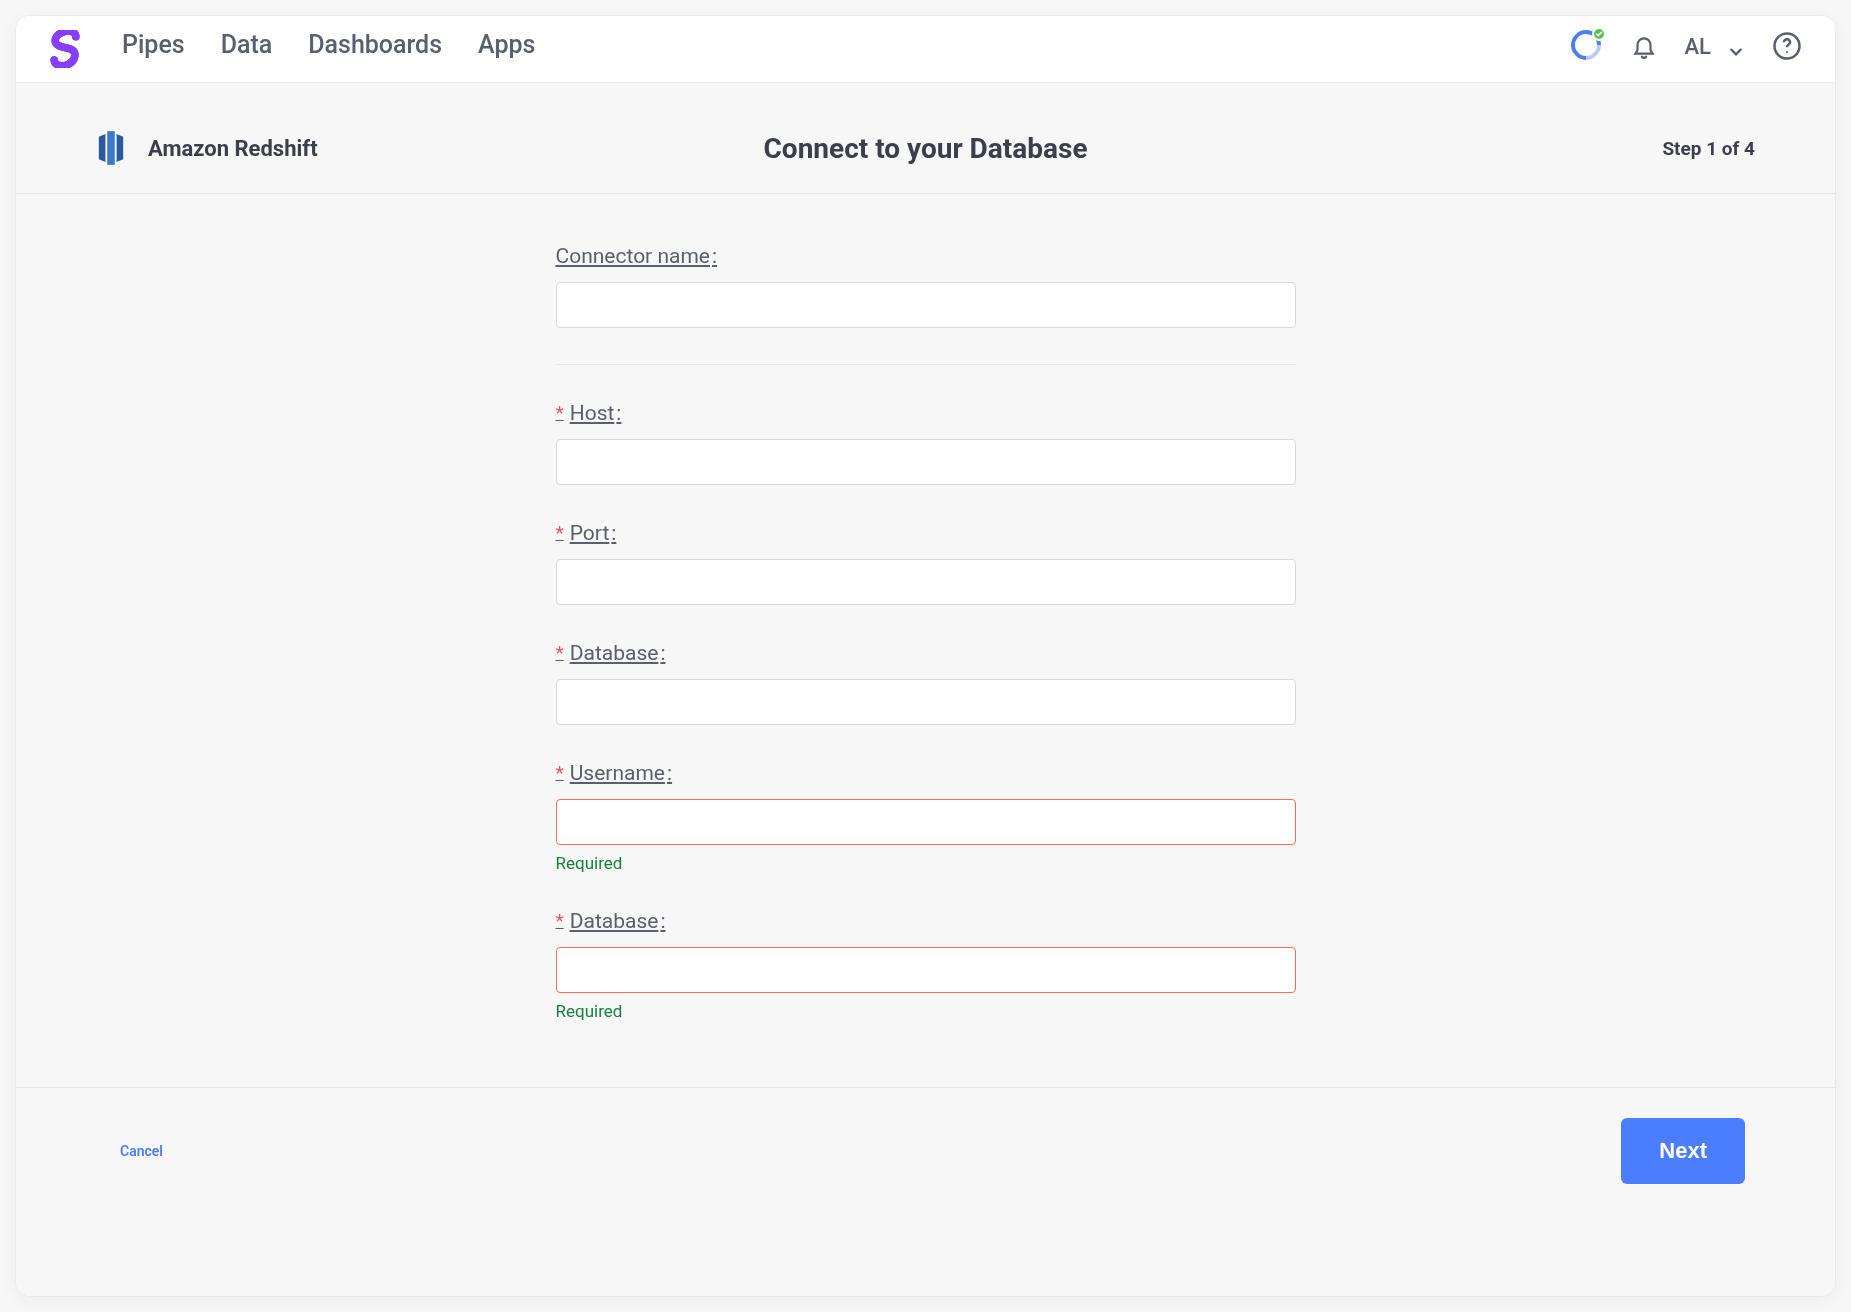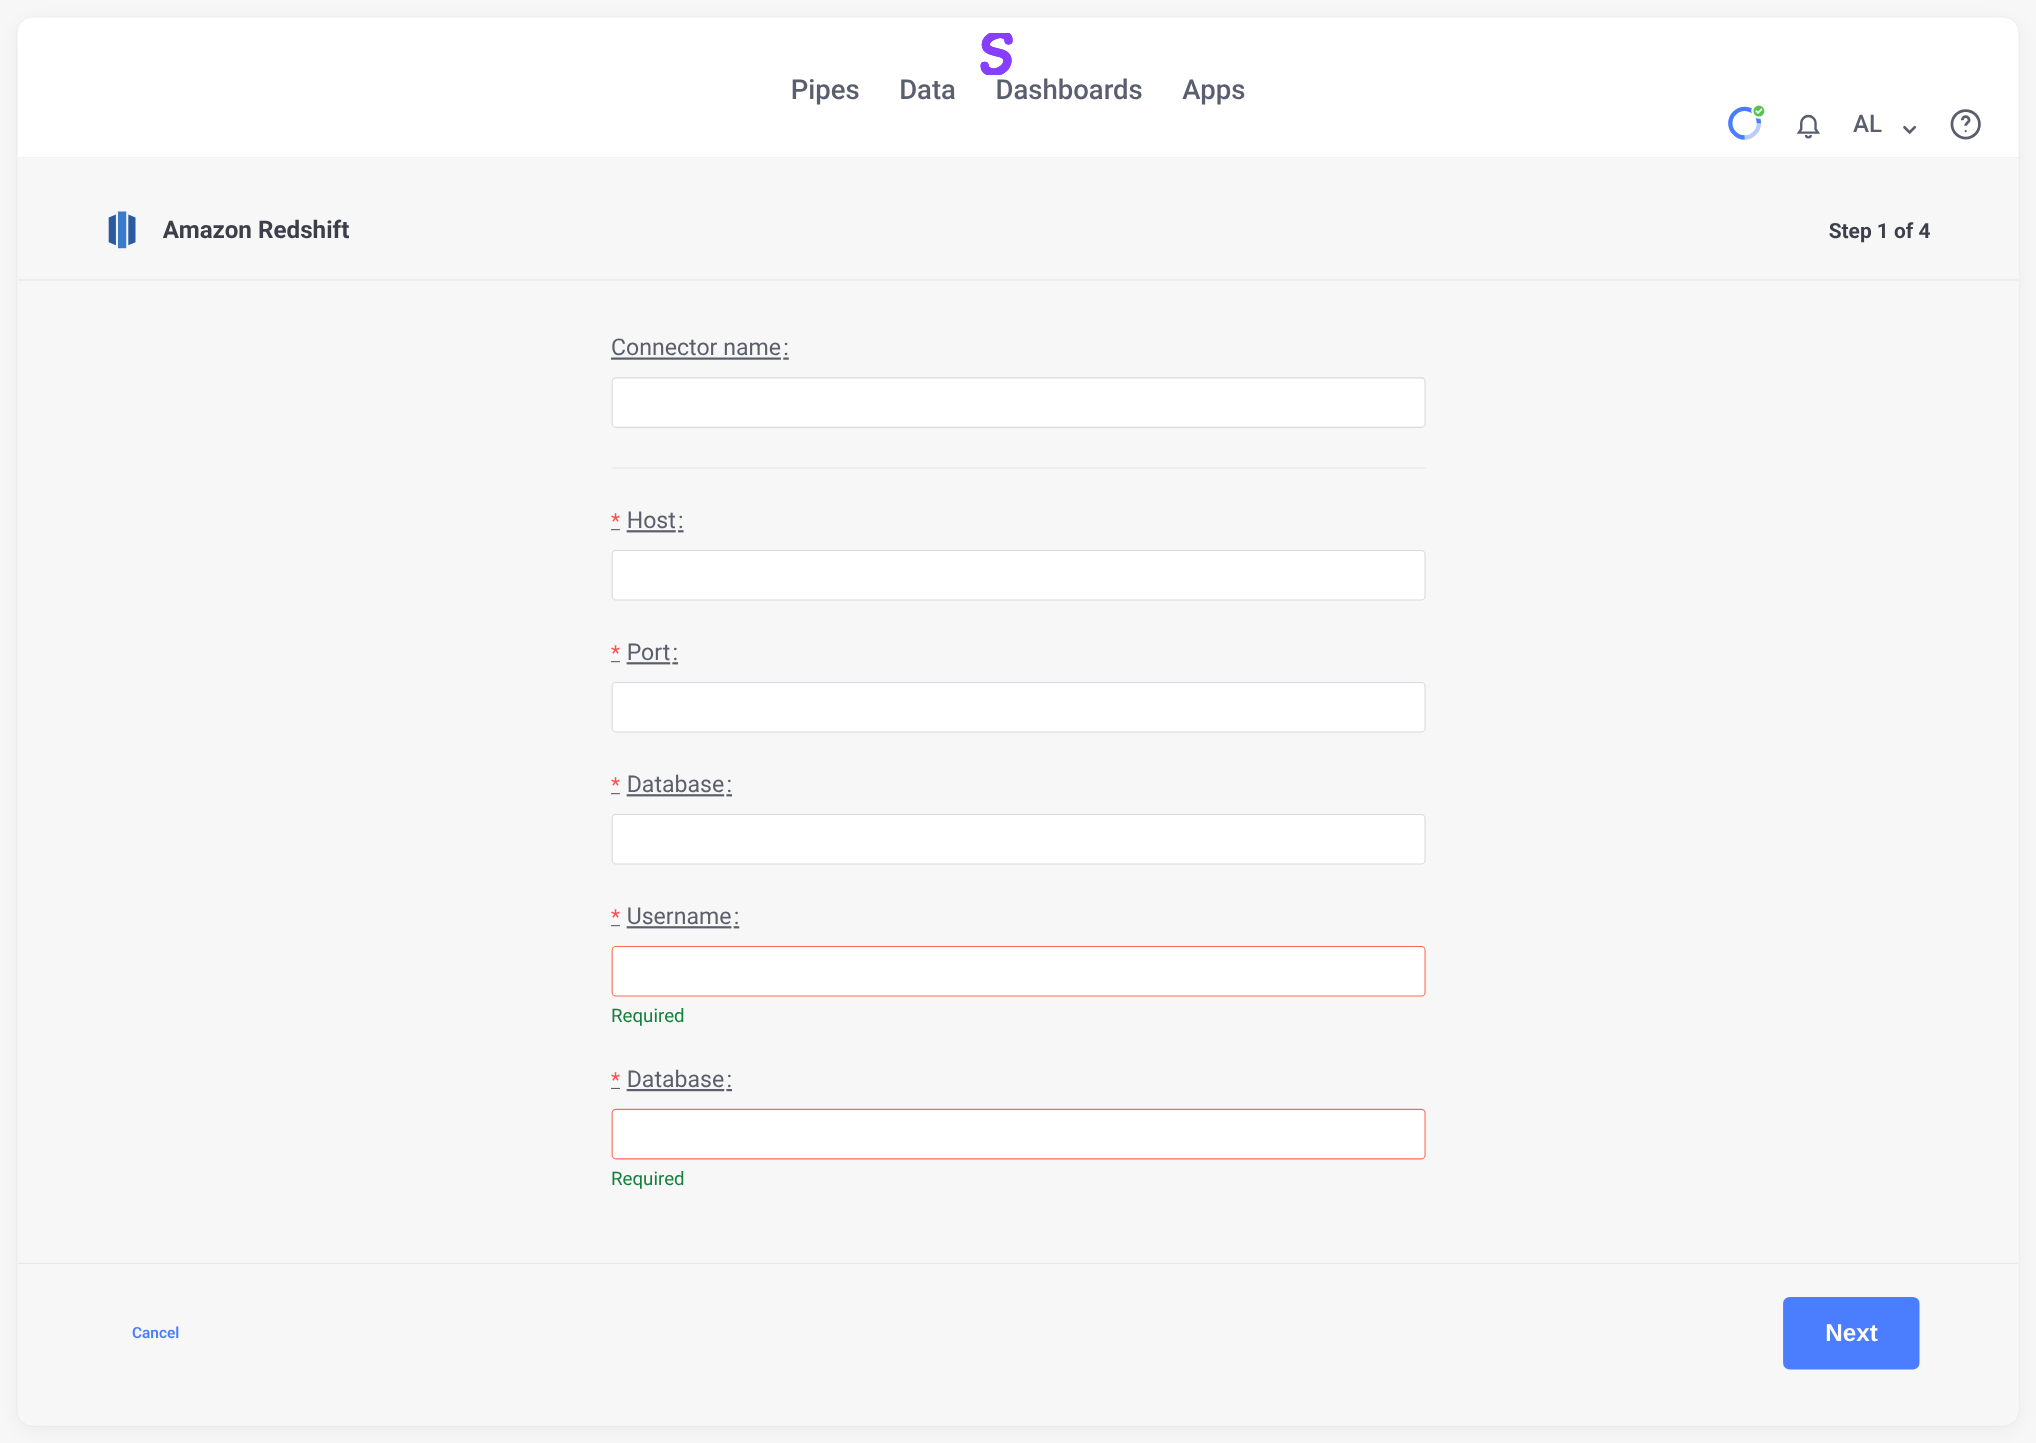--- a/index.html
+++ b/index.html
@@ -16,25 +16,24 @@
       border-radius: 14px;
       box-shadow: 0 0 0 1px rgba(0,0,0,0.03), 0 4px 20px rgba(0,0,0,0.05);
       height: 100%;
       display: flex;
       flex-direction: column;
       overflow: hidden;
     }
     
     .topnav {
       display: flex;
-      align-items: center;
+      align-items: flex-start;
       padding: 14px 32px;
       border-bottom: 1px solid #ededf0;
       background:#fff;
-      flex-direction:column;
     }
     .logo-s {
       width: 34px; height: 38px; margin-right: 40px;
       position: relative;
       display:flex;align-items:center;justify-content:center;
     }
     .logo-s svg { width: 34px; height: 38px; }
     .nav-items { display: flex; gap: 36px; }
     .nav-item { font-size: 25px; color: #5a5f6e; font-weight: 500; cursor: pointer; }
     .topnav-right { margin-left: auto; display: flex; align-items: center; gap: 28px; }
@@ -180,20 +179,21 @@
     <div class="page-head">
       <div class="head-wrap">
         <div class="redshift-icon">
           <svg viewBox="0 0 32 36">
             <path d="M3 6 L3 30 L10 33 L10 3 Z" fill="#2c5aa0"></path>
             <path d="M29 6 L29 30 L22 33 L22 3 Z" fill="#2c5aa0"></path>
             <rect x="12" y="0" width="8" height="36" fill="#3b79cc"></rect>
           </svg>
         </div>
         <div class="redshift-title">Amazon Redshift</div>
+        <div class="page-title">Connect to your Database</div>
         <div class="step-ind">Step 1 of 4</div>
       </div>
     </div>
 
     <div class="form-area">
       <div class="form">
 
         <div class="field">
           <div class="field-label">
             <span>Connector name</span>

